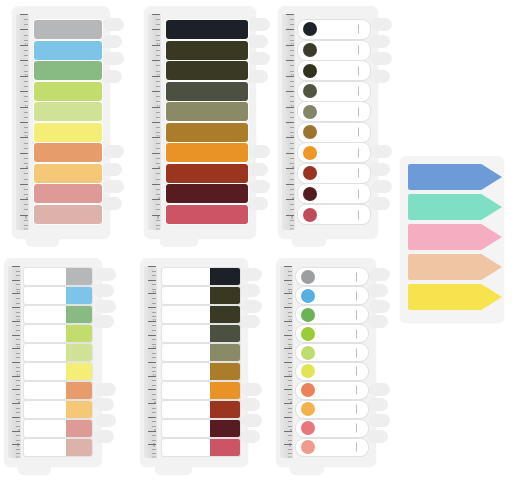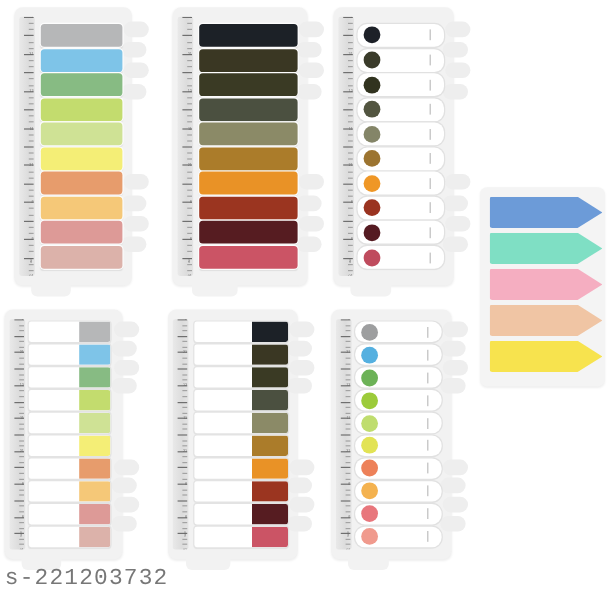--- a/index.html
+++ b/index.html
@@ -808,14 +808,13 @@
     <div class="panel-body"></div>
     <div class="flags" id="flags-root">
         <div class="flag" style="background: rgb(108, 155, 216); top: 0px;"></div>
         <div class="flag" style="background: rgb(127, 223, 196); top: 30px;"></div>
         <div class="flag" style="background: rgb(245, 174, 193); top: 60px;"></div>
         <div class="flag" style="background: rgb(240, 197, 164); top: 90px;"></div>
         <div class="flag" style="background: rgb(247, 227, 78); top: 120px;"></div>
       </div>
   </div>
 
-  <div id="watermark">s-221203732</div>
 </div>
 
 </body></html>

